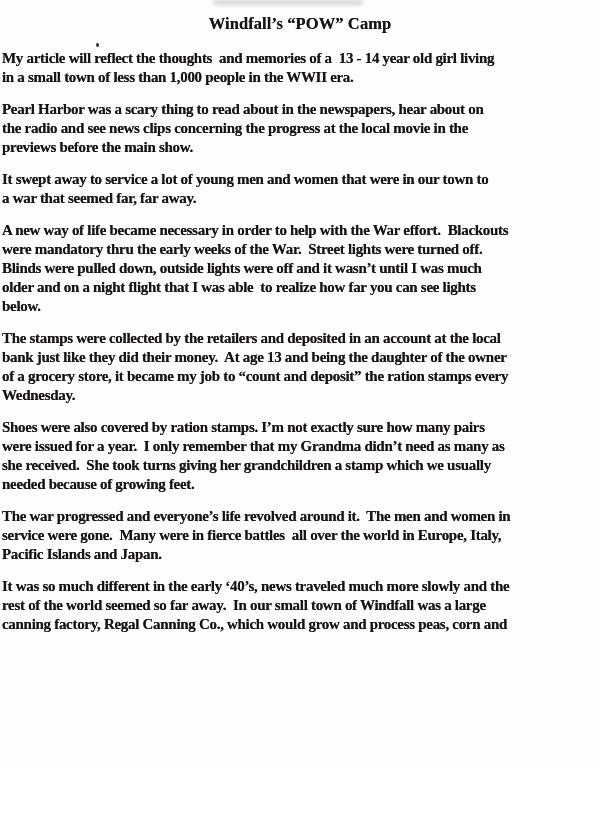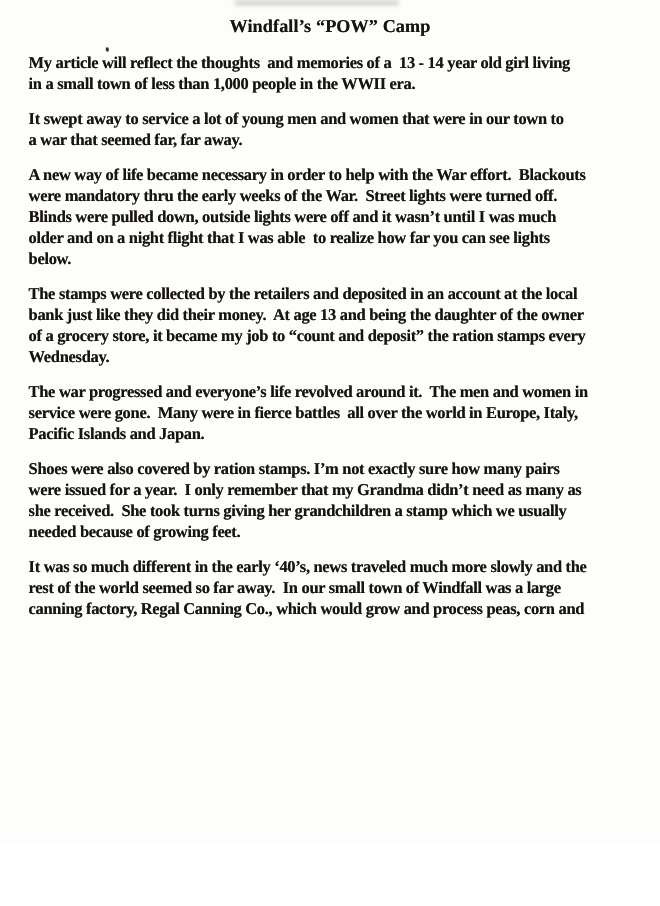--- a/index.html
+++ b/index.html
@@ -28,21 +28,21 @@
   }
   .doc-subtitle {
     margin: 22px 0 0 0;
     text-align: center;
     font-size: 16px;
     line-height: 19px;
     text-shadow: 0 0 0.5px rgba(25,20,18,0.75);
   }
   .content {
     margin-top: 16px;
-    padding-left: 26px;
+    padding-left: 2px;
     padding-right: 6px;
   }
   .content p {
     margin: 0 0 13px 0;
     font-size: 15px;
     line-height: 19px;
     letter-spacing: -0.3px;
     white-space: pre;
     text-shadow: 0 0 0.5px rgba(25,20,18,0.7);
   }
@@ -72,36 +72,39 @@
 <div class="page">
 
   <div class="scan-smudge"></div>
   <div class="scan-speck"></div>
 
   <h1 class="doc-title">Windfall’s “POW” Camp</h1>
 
   <div class="content">
     <p>My article will reflect the thoughts  and memories of a  13 - 14 year old girl living
 in a small town of less than 1,000 people in the WWII era.</p>
+    <p>Pearl Harbor was a scary thing to read about in the newspapers, hear about on
+the radio and see news clips concerning the progress at the local movie in the
+previews before the main show.</p>
     <p>It swept away to service a lot of young men and women that were in our town to
 a war that seemed far, far away.</p>
     <p>A new way of life became necessary in order to help with the War effort.  Blackouts
 were mandatory thru the early weeks of the War.  Street lights were turned off.
 Blinds were pulled down, outside lights were off and it wasn’t until I was much
 older and on a night flight that I was able  to realize how far you can see lights
 below.</p>
     <p>The stamps were collected by the retailers and deposited in an account at the local
 bank just like they did their money.  At age 13 and being the daughter of the owner
 of a grocery store, it became my job to “count and deposit” the ration stamps every
 Wednesday.</p>
-    <p>The war progressed and everyone’s life revolved around it.  The men and women in
-service were gone.  Many were in fierce battles  all over the world in Europe, Italy,
-Pacific Islands and Japan.</p>
     <p>Shoes were also covered by ration stamps. I’m not exactly sure how many pairs
 were issued for a year.  I only remember that my Grandma didn’t need as many as
 she received.  She took turns giving her grandchildren a stamp which we usually
 needed because of growing feet.</p>
+    <p>The war progressed and everyone’s life revolved around it.  The men and women in
+service were gone.  Many were in fierce battles  all over the world in Europe, Italy,
+Pacific Islands and Japan.</p>
     <p>It was so much different in the early ‘40’s, news traveled much more slowly and the
 rest of the world seemed so far away.  In our small town of Windfall was a large
 canning factory, Regal Canning Co., which would grow and process peas, corn and</p>
   </div>
 
 </div>
 
 </body></html>

